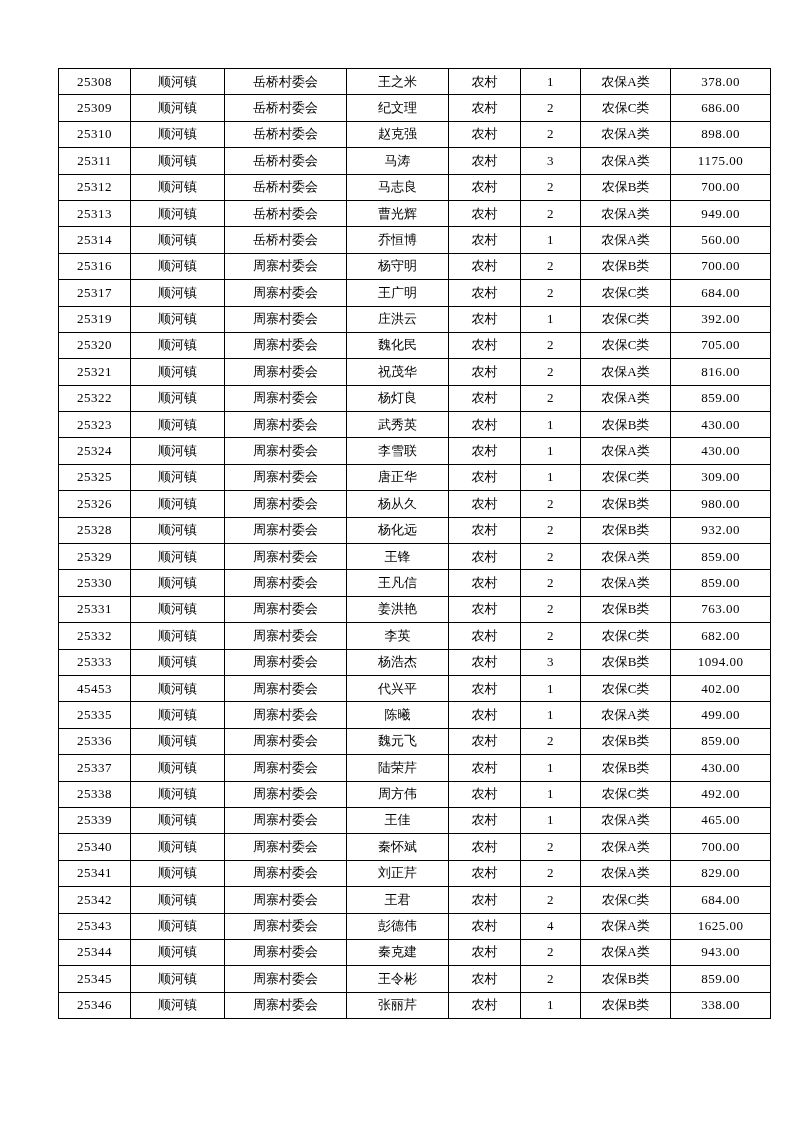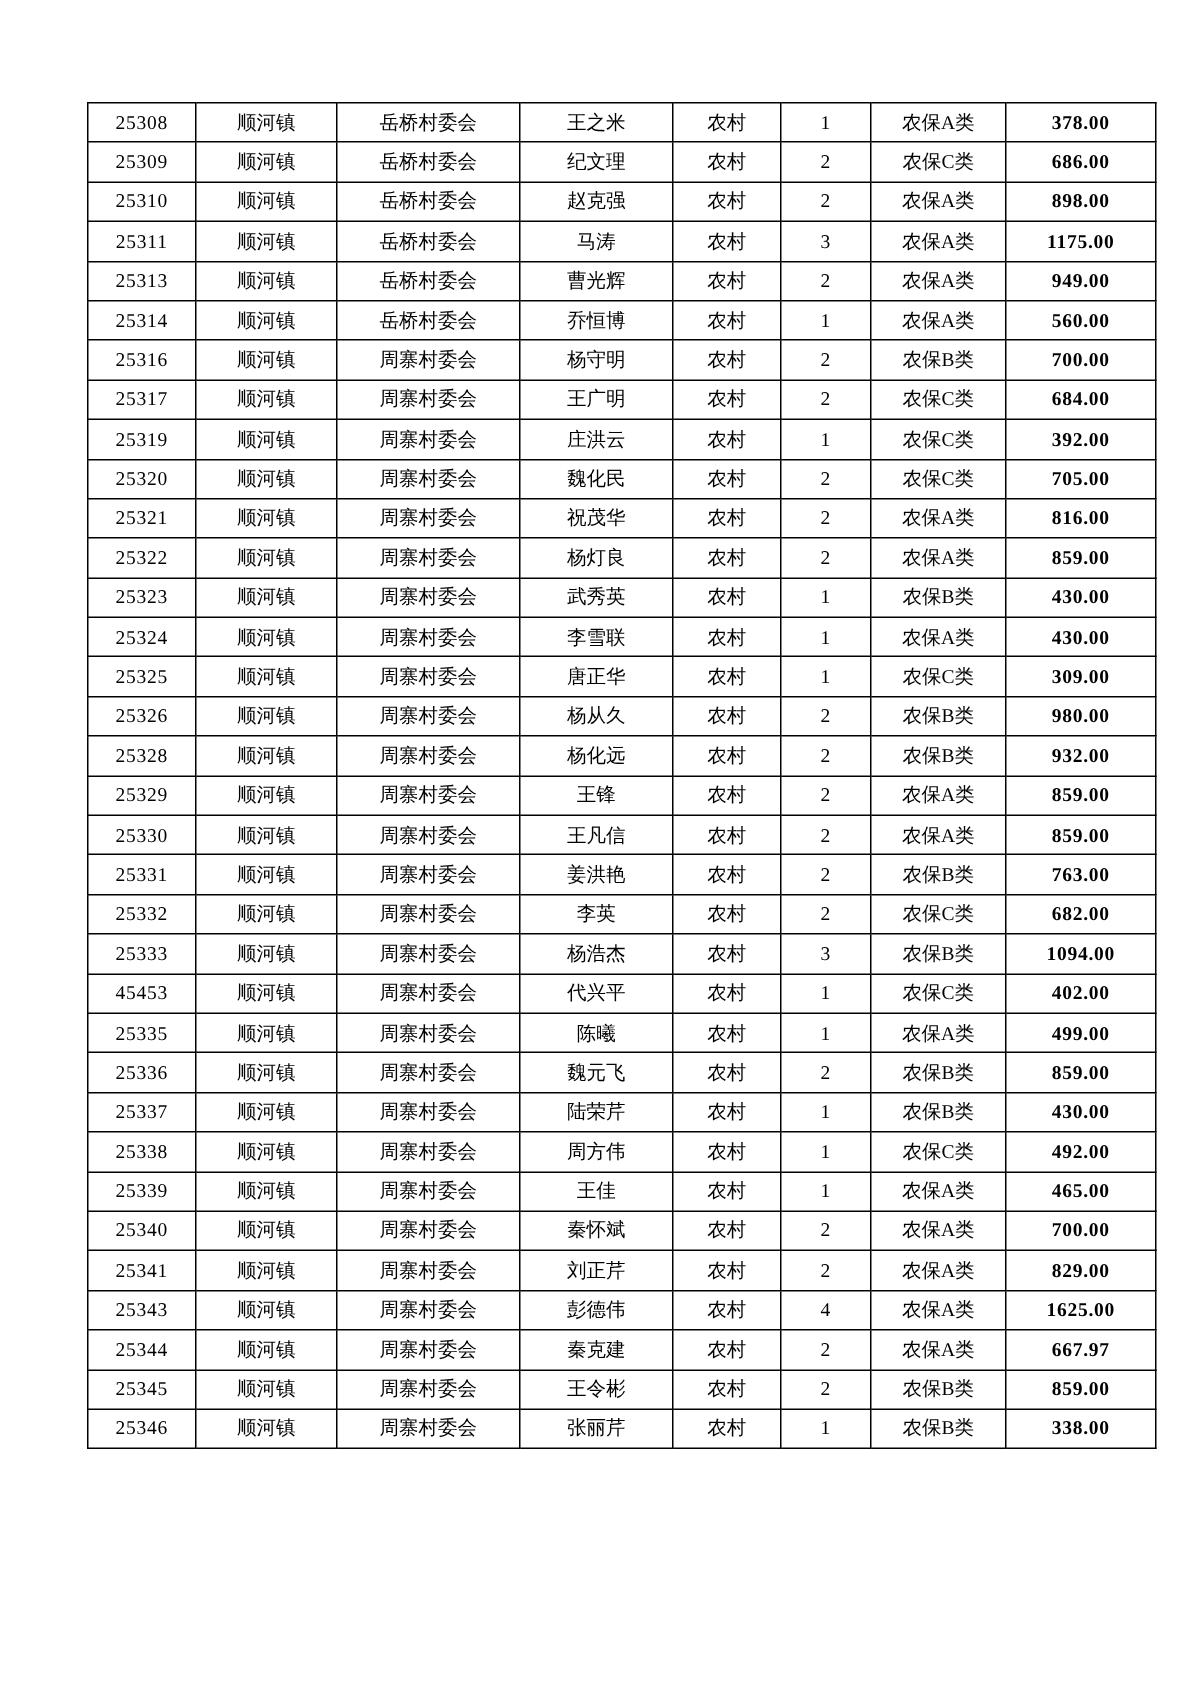--- a/index.html
+++ b/index.html
@@ -44,21 +44,20 @@
   .c-count   { width: 60px; }
   .c-cat     { width: 90px; }
   .c-amount  { width: 100px; }
 
   .num {
     font-family: "Liberation Serif", "DejaVu Serif", serif;
     letter-spacing: 0.5px;
   }
   .amount {
     letter-spacing: 0.5px;
-    font-weight: bold;
   }
 </style>
 </head>
 <body>
 
 <div class="page">
   <table class="data-table">
     <colgroup>
       <col class="c-id">
       <col class="c-town">
@@ -104,20 +103,30 @@
           <td class="num">25311</td>
           <td>顺河镇</td>
           <td>岳桥村委会</td>
           <td>马涛</td>
           <td>农村</td>
           <td class="num">3</td>
           <td>农保A类</td>
           <td class="amount num">1175.00</td>
         </tr>
         <tr>
+          <td class="num">25312</td>
+          <td>顺河镇</td>
+          <td>岳桥村委会</td>
+          <td>马志良</td>
+          <td>农村</td>
+          <td class="num">2</td>
+          <td>农保B类</td>
+          <td class="amount num">700.00</td>
+        </tr>
+        <tr>
           <td class="num">25313</td>
           <td>顺河镇</td>
           <td>岳桥村委会</td>
           <td>曹光辉</td>
           <td>农村</td>
           <td class="num">2</td>
           <td>农保A类</td>
           <td class="amount num">949.00</td>
         </tr>
         <tr>
@@ -364,38 +373,48 @@
           <td class="num">25341</td>
           <td>顺河镇</td>
           <td>周寨村委会</td>
           <td>刘正芹</td>
           <td>农村</td>
           <td class="num">2</td>
           <td>农保A类</td>
           <td class="amount num">829.00</td>
         </tr>
         <tr>
+          <td class="num">25342</td>
+          <td>顺河镇</td>
+          <td>周寨村委会</td>
+          <td>王君</td>
+          <td>农村</td>
+          <td class="num">2</td>
+          <td>农保C类</td>
+          <td class="amount num">684.00</td>
+        </tr>
+        <tr>
           <td class="num">25343</td>
           <td>顺河镇</td>
           <td>周寨村委会</td>
           <td>彭德伟</td>
           <td>农村</td>
           <td class="num">4</td>
           <td>农保A类</td>
           <td class="amount num">1625.00</td>
         </tr>
         <tr>
           <td class="num">25344</td>
           <td>顺河镇</td>
           <td>周寨村委会</td>
           <td>秦克建</td>
           <td>农村</td>
           <td class="num">2</td>
           <td>农保A类</td>
-          <td class="amount num">667.97</td>
+          <td class="amount num">943.00</td>
         </tr>
         <tr>
           <td class="num">25345</td>
           <td>顺河镇</td>
           <td>周寨村委会</td>
           <td>王令彬</td>
           <td>农村</td>
           <td class="num">2</td>
           <td>农保B类</td>
           <td class="amount num">859.00</td>

